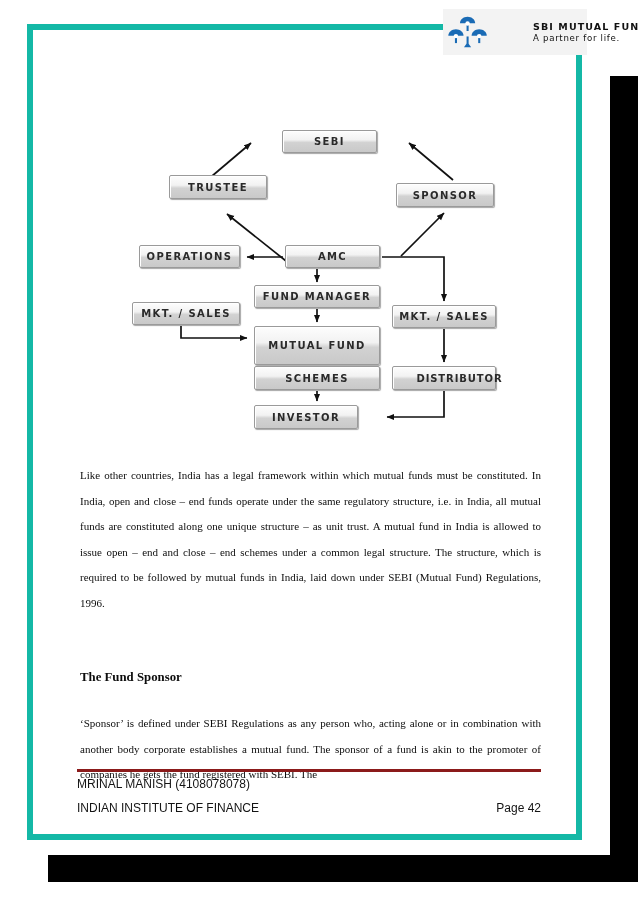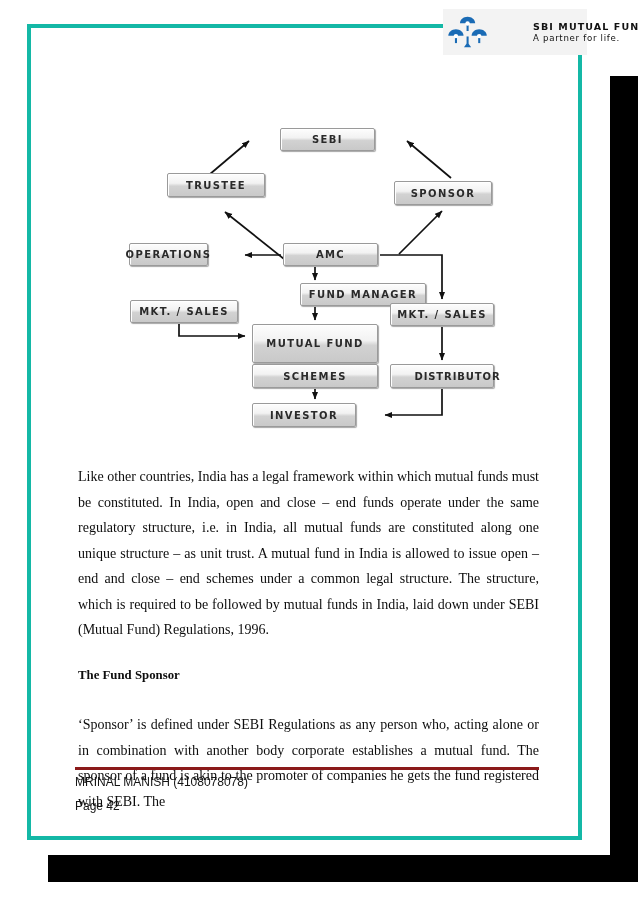--- a/index.html
+++ b/index.html
@@ -26,21 +26,21 @@
     position: absolute;
     left: 48px; top: 855px;
     width: 590px; height: 27px;
     background: #000000;
   }
   #page {
     position: absolute;
     left: 27px; top: 24px;
     width: 555px; height: 816px;
     background: #ffffff;
-    border: 4px solid #14b8a6;
+    border: 6px solid #14b8a6;
     box-sizing: border-box;
   }
 
   
   #logo-block {
     position: absolute;
     left: 443px; top: 9px;
     width: 144px; height: 46px;
     background: #f3f3f3;
     display: flex;
@@ -95,21 +95,21 @@
     width: 555px; height: 400px;
     overflow: visible;
   }
 
   
   .body-text {
     position: absolute;
     left: 47px;
     width: 461px;
     font-family: "Liberation Serif", serif;
-    font-size: 14px;
+    font-size: 11px;
     line-height: 25.5px;
     color: #0d0d0d;
     text-align: justify;
     text-justify: inter-word;
   }
   #para-1 { top: 422px; }
   #section-heading {
     position: absolute;
     left: 47px; top: 627px;
     width: 461px;
@@ -184,42 +184,43 @@
 
         <path d="M284,361 L284,371"></path>
 
         <path d="M411,361 L411,387 L354,387"></path>
       </g>
     </svg>
 
     <div class="node" style="left:249px; top:100px; width:95px;  height:23px;">SEBI</div>
     <div class="node" style="left:136px; top:145px; width:98px;  height:24px;">TRUSTEE</div>
     <div class="node" style="left:363px; top:153px; width:98px;  height:24px;">SPONSOR</div>
-    <div class="node" style="left:98px; top:215px; width:79px; height:23px;">OPERATIONS</div>
+    <div class="node" style="left:106px; top:215px; width:101px; height:23px;">OPERATIONS</div>
     <div class="node" style="left:252px; top:215px; width:95px;  height:23px;">AMC</div>
-    <div class="node" style="left:221px; top:255px; width:126px; height:23px;margin-left:48px;">FUND MANAGER</div>
+    <div class="node" style="left:221px; top:255px; width:126px; height:23px;">FUND MANAGER</div>
     <div class="node" style="left:99px;  top:272px; width:108px; height:23px;">MKT. / SALES</div>
     <div class="node" style="left:359px; top:275px; width:104px; height:23px;">MKT. / SALES</div>
     <div class="node" style="left:221px; top:296px; width:126px; height:39px;">MUTUAL FUND</div>
     <div class="node" style="left:221px; top:336px; width:126px; height:24px;">SCHEMES</div>
     <div class="node" style="left:359px; top:336px; width:104px; height:24px; letter-spacing:0.9px;padding-left:31px;">DISTRIBUTOR</div>
     <div class="node" style="left:221px; top:375px; width:104px; height:24px;">INVESTOR</div>
   </div>
 
   <p id="para-1" class="body-text">Like other countries, India has a legal framework within which mutual funds must be constituted. In India, open and close – end funds operate under the same regulatory structure, i.e. in India, all mutual funds are constituted along one unique structure – as unit trust. A mutual fund in India is allowed to issue open – end and close – end schemes under a common legal structure. The structure, which is required to be followed by mutual funds in India, laid down under SEBI (Mutual Fund) Regulations, 1996.</p>
 
   <h3 id="section-heading">The Fund Sponsor</h3>
 
   <p id="para-2" class="body-text">‘Sponsor’ is defined under SEBI Regulations as any person who, acting alone or in combination with another body corporate establishes a mutual fund. The sponsor of a fund is akin to the promoter of companies he gets the fund registered with SEBI. The</p>
 
   <div id="footer-rule"></div>
 
   <div id="footer-author" class="footer-line">MRINAL MANISH (4108078078)</div>
 
   <div id="footer-institute" class="footer-line">
+    <span>INDIAN INSTITUTE OF FINANCE</span>
     <span>Page 42</span>
   </div>
 
 </div>
 
 <div id="logo-block">
   <svg id="logo-mark" viewBox="0 0 44 38" xmlns="http://www.w3.org/2000/svg">
     <g fill="#1a6bb5">
 
       <path d="M21.5,2 C26.2,2 30,5.2 30,9.2 L13,9.2 C13,5.2 16.8,2 21.5,2 Z"></path>

